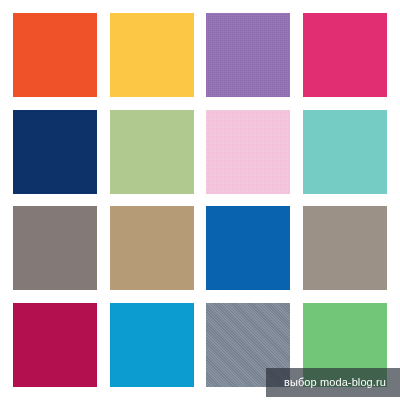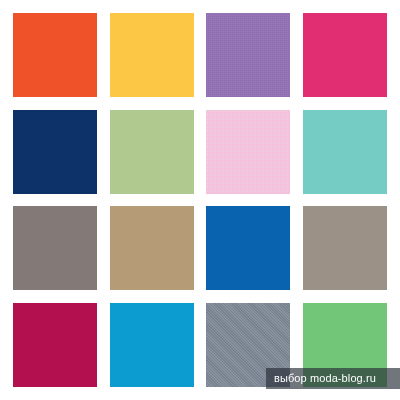--- a/index.html
+++ b/index.html
@@ -75,25 +75,25 @@
         rgba(0,0,0,0.02) 1px,
         rgba(255,255,255,0.03) 1px,
         rgba(255,255,255,0.03) 2px);
     pointer-events: none;
   }
   #watermark {
     position: absolute;
     left: 266px;
     top: 368px;
     width: 134px;
-    height: 21px;
+    height: 29px;
     background: rgba(40, 46, 56, 0.66);
     display: flex;
     align-items: center;
-    justify-content: flex-start;
+    justify-content: center;
     box-sizing: border-box;
     padding-right: 4px;
     pointer-events: none;
     padding-left: 8px;
   }
   #watermark-text {
     color: #ffffff;
     font-family: "Liberation Sans", sans-serif;
     font-size: 11px;
     line-height: 17px;

